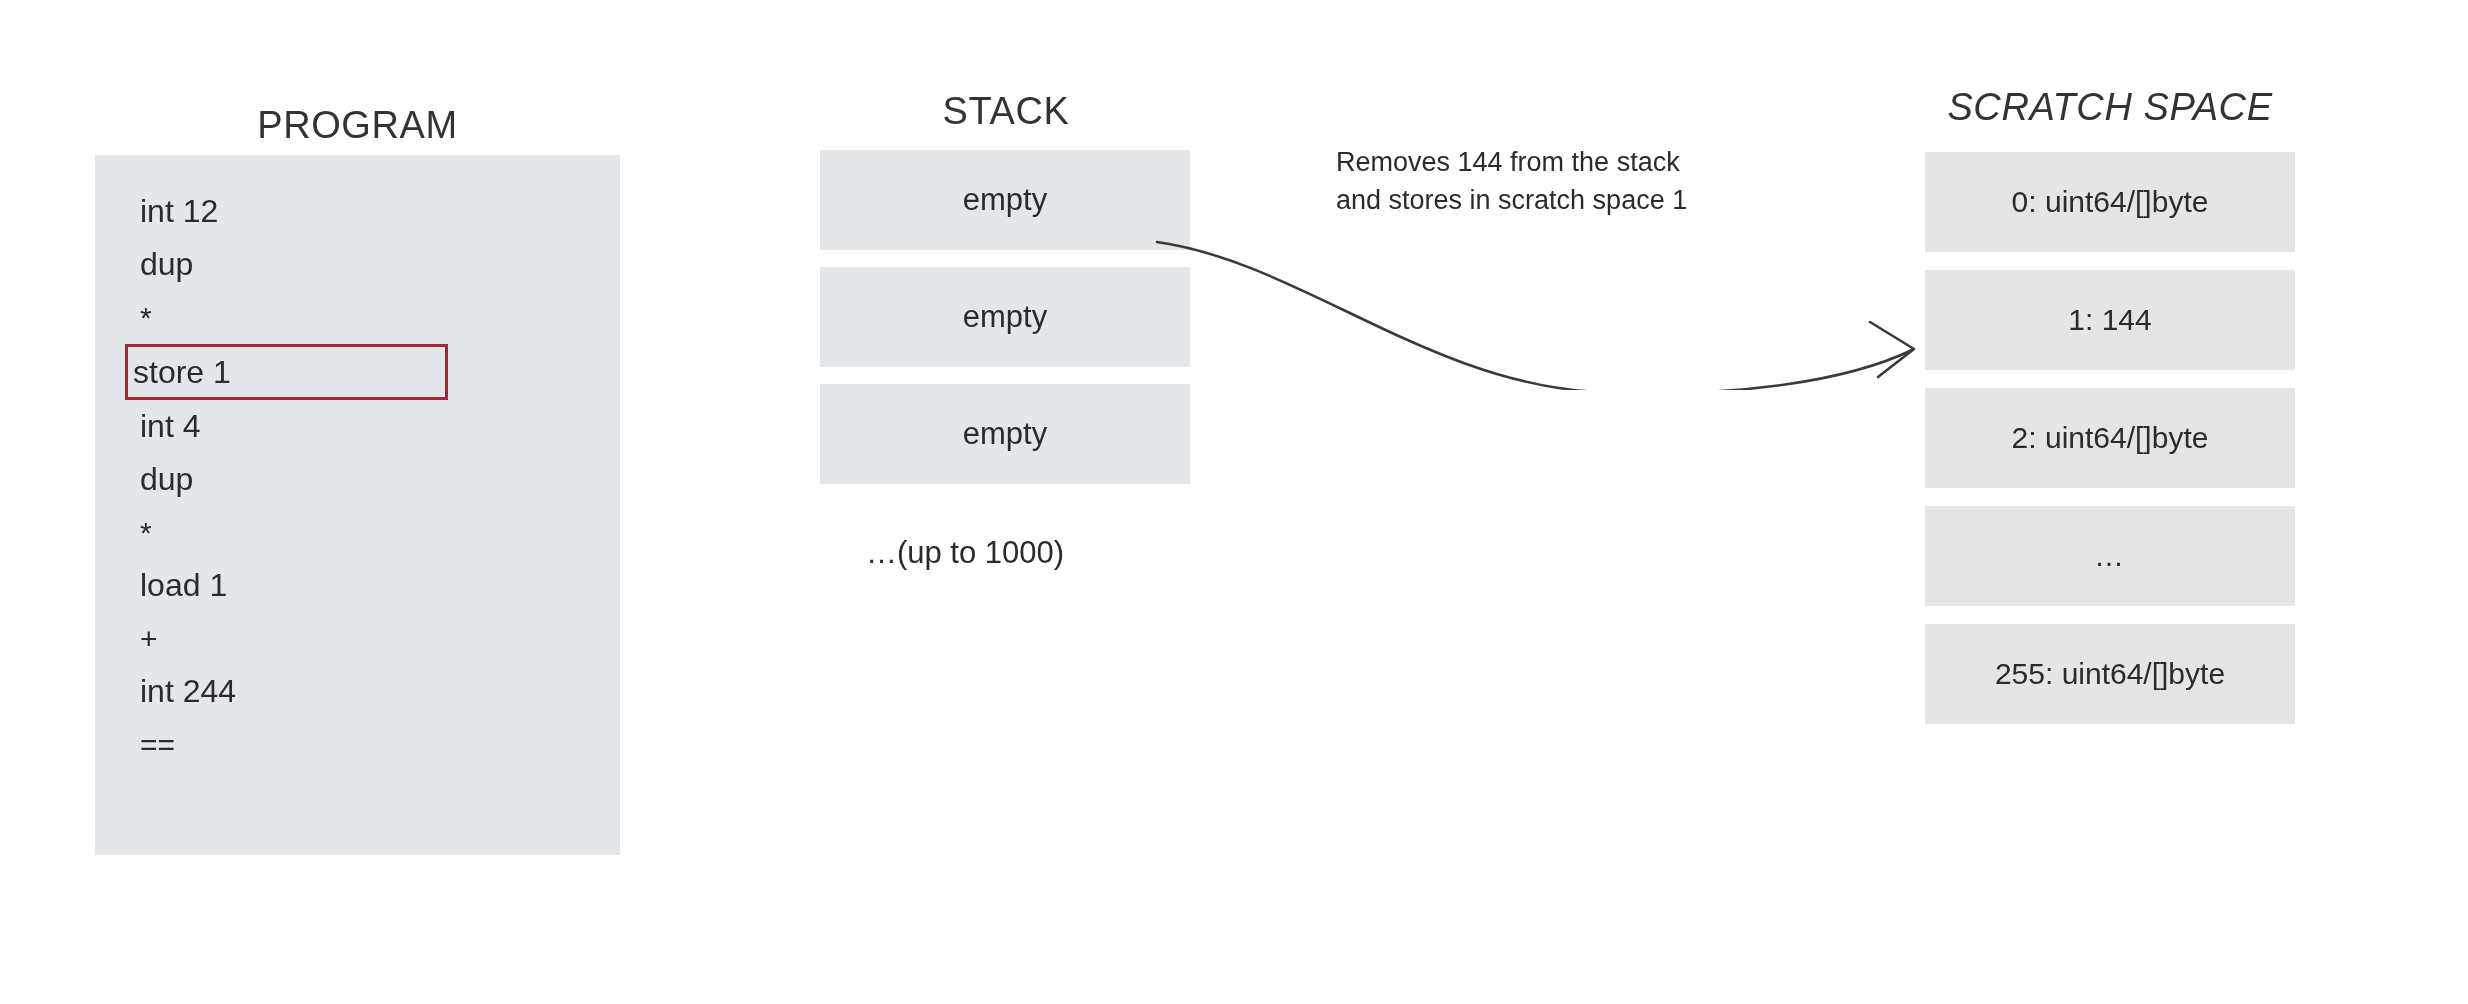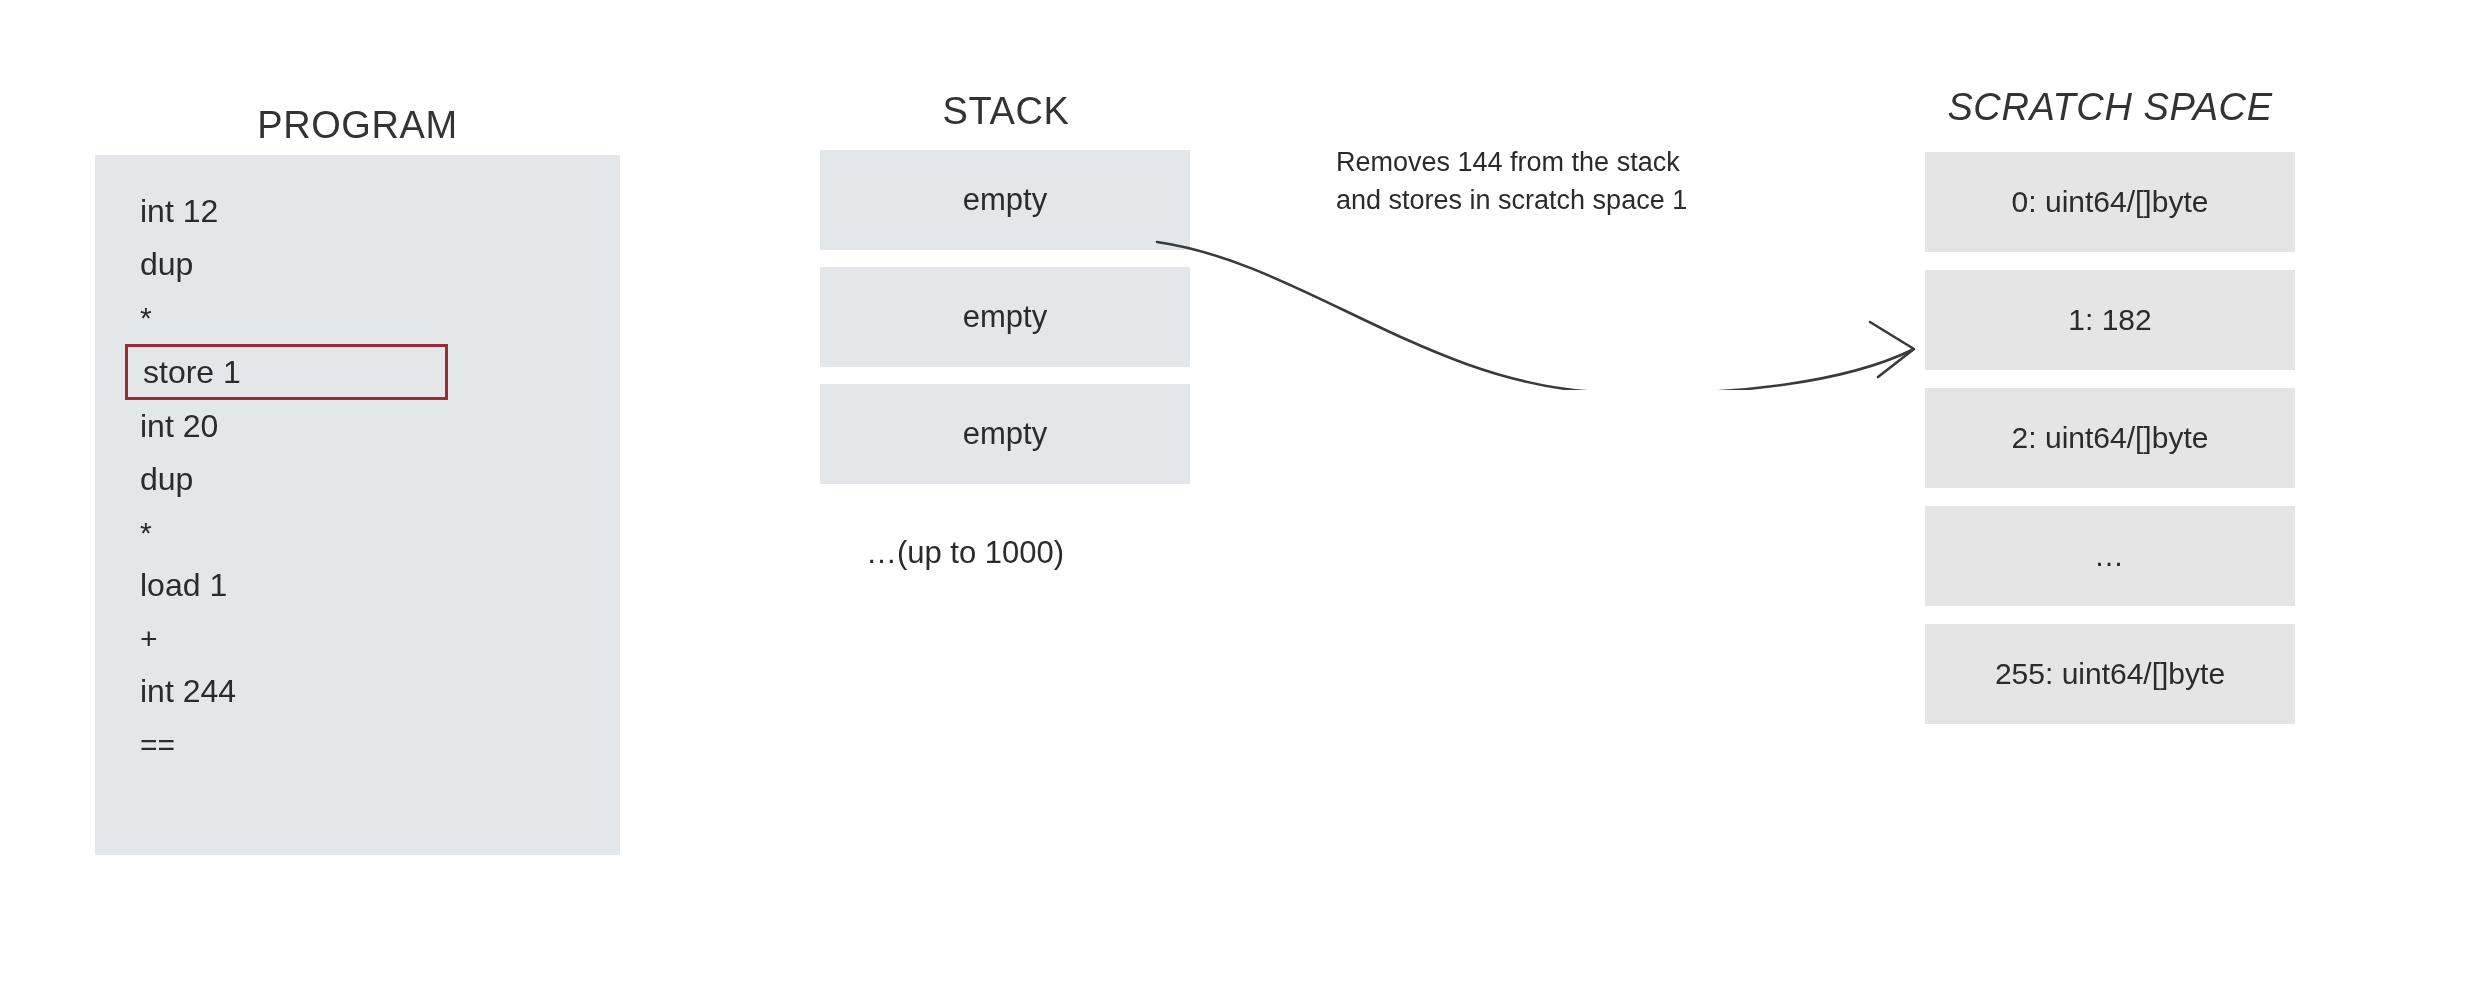--- a/index.html
+++ b/index.html
@@ -54,21 +54,21 @@
     font-size: 32px;
     color: #2b2b2b;
     box-sizing: border-box;
   }
   .program-row.op-symbol {
     font-size: 30px;
   }
   .program-row.highlighted {
     margin-left: 30px;
     margin-right: 172px;
-    padding-left: 15px;
+    padding-left: 5px;
     border: 3px solid #9e2a35;
     height: 56px;
     line-height: 50px;
   }
 
   
   #stack-title { left: 821px; top: 90px; width: 370px; }
 
   #stack-panel {
     position: absolute;
@@ -147,21 +147,21 @@
 <body>
 
 <div class="col-title" id="program-title">PROGRAM</div>
 
 <div id="program-panel">
   <div id="program-list">
     <div class="program-row">int 12</div>
     <div class="program-row">dup</div>
     <div class="program-row op-symbol">*</div>
     <div class="program-row highlighted">store 1</div>
-    <div class="program-row">int 20</div>
+    <div class="program-row">int 4</div>
     <div class="program-row">dup</div>
     <div class="program-row op-symbol">*</div>
     <div class="program-row">load 1</div>
     <div class="program-row op-symbol">+</div>
     <div class="program-row">int 244</div>
     <div class="program-row op-symbol">==</div>
   </div>
 </div>
 
 <div class="col-title" id="stack-title">STACK</div>
@@ -181,17 +181,17 @@
 
 <svg id="flow-arrow" viewBox="0 0 810 180">
   <path d="M 27 32 C 170 52, 300 175, 470 182 C 610 188, 720 170, 782 140" fill="none" stroke="#3a3a3a" stroke-width="2.6" stroke-linecap="round"></path>
   <path d="M 740 112 L 784 139 L 748 167" fill="none" stroke="#3a3a3a" stroke-width="2.6" stroke-linecap="round" stroke-linejoin="round"></path>
 </svg>
 
 <div class="col-title" id="scratch-title">SCRATCH SPACE</div>
 
 <div id="scratch-panel">
   <div class="scratch-cell">0: uint64/[]byte</div>
-  <div class="scratch-cell">1: 182</div>
+  <div class="scratch-cell">1: 144</div>
   <div class="scratch-cell">2: uint64/[]byte</div>
   <div class="scratch-cell ellipsis-cell">…</div>
   <div class="scratch-cell">255: uint64/[]byte</div>
 </div>
 
 </body></html>

